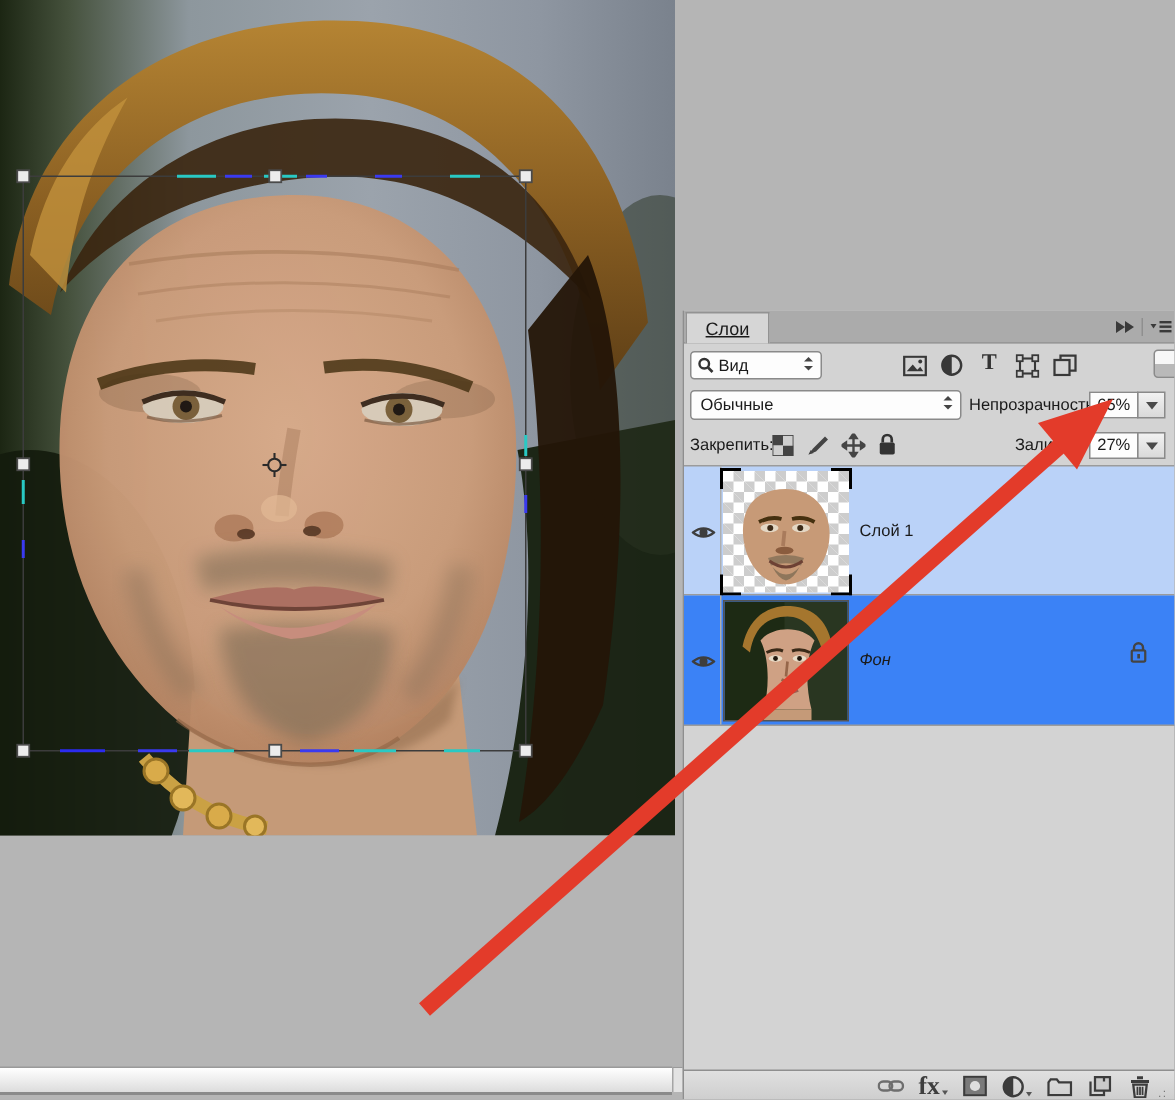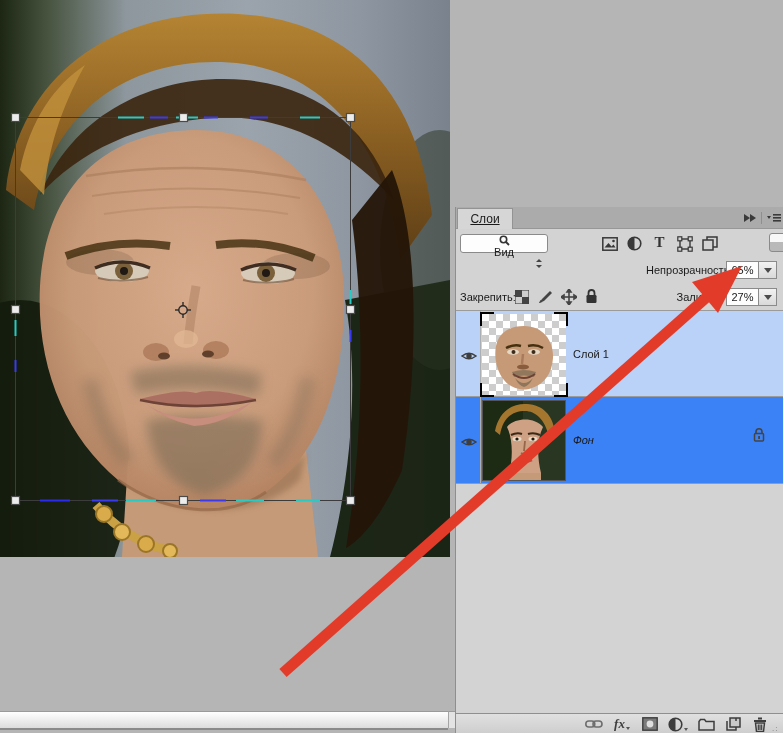--- a/index.html
+++ b/index.html
@@ -18,21 +18,21 @@
          background:#d3d3d3;border-left:1px solid #8e8e8e;box-sizing:border-box;}
   #tabbar{position:absolute;left:0;top:0;width:328px;height:22px;background:#ababab;
           border-bottom:1px solid #979797;box-sizing:border-box;}
   #tab-layers{position:absolute;left:1px;top:1px;width:56px;height:21px;background:#d6d6d6;
           border:1px solid #939393;border-bottom:none;box-sizing:border-box;
           font-size:12px;line-height:20px;text-align:center;text-decoration:underline;}
   .hdr-ico{position:absolute;top:4px;height:14px;display:flex;align-items:center;}
   #hdr-sep{position:absolute;left:305px;top:5px;width:1px;height:12px;background:#8f8f8f;}
   
   .combo{position:absolute;background:#fdfdfd;border:1px solid #8a8a8a;border-radius:3px;
-         box-sizing:border-box;font-size:11px;display:flex;align-items:center;flex-direction:column;}
+         box-sizing:border-box;font-size:11px;display:flex;align-items:center;}
   .combo .spin{margin-left:auto;margin-right:4px;}
   .valbox{position:absolute;background:#fdfdfd;border:1px solid #8a8a8a;box-sizing:border-box;
           font-size:11px;text-align:center;}
   .dropbtn{position:absolute;width:19px;background:linear-gradient(#f2f2f2,#d9d9d9);
            border:1px solid #8a8a8a;box-sizing:border-box;display:flex;align-items:center;justify-content:center;}
   .caret{width:0;height:0;border-left:4px solid transparent;border-right:4px solid transparent;
          border-top:5px solid #4a4a4a;}
   .lbl{position:absolute;font-size:11px;white-space:nowrap;}
   .ico{position:absolute;display:flex;align-items:center;justify-content:center;}
   
@@ -50,21 +50,21 @@
   .bk-bl{left:-2px;bottom:-2px;border-left:2px solid #000;border-bottom:2px solid #000;}
   .bk-br{right:-2px;bottom:-2px;border-right:2px solid #000;border-bottom:2px solid #000;}
   .lname{position:absolute;left:117px;top:37px;font-size:11px;}
   #bottombar{position:absolute;left:0;top:506px;width:328px;height:20px;
              background:linear-gradient(#e0e0e0,#cecece);border-top:1px solid #8f8f8f;box-sizing:border-box;
              display:flex;align-items:center;}
   .bico{position:absolute;top:2px;width:20px;height:16px;display:flex;align-items:center;justify-content:center;}
   .tinycaret{width:0;height:0;border-left:2.5px solid transparent;border-right:2.5px solid transparent;
              border-top:3.5px solid #555;}
   #arrow-overlay{position:absolute;left:0;top:0;width:783px;height:733px;pointer-events:none;z-index:60;}
-  #fxtxt{font-style:italic;font-weight:bold;font-size:13px;font-family:"Liberation Serif",serif;color:#3e3e3e;}
+  #fxtxt{font-weight:bold;font-size:17px;font-family:"Liberation Serif",serif;color:#3e3e3e;}
   #grip{position:absolute;left:316px;top:10px;font-size:8px;color:#777;letter-spacing:1px;}
 </style>
 </head>
 <body>
 
 <div id="root">
 
   <div id="photo">
     <svg width="450" height="557" viewBox="0 0 450 557">
       <defs>
@@ -270,20 +270,28 @@
         </svg>
     </div>
     <div class="ico" style="left:245px;top:28px;width:17px;height:17px;">
       <svg width="16" height="15">
           <rect x="1" y="4" width="10" height="10" fill="none" stroke="#383838" stroke-width="1.5"></rect>
       <path d="M5 4 L5 1 L15 1 L15 11 L11 11" fill="none" stroke="#383838" stroke-width="1.5"></path>
         </svg>
     </div>
     <div style="position:absolute;left:313px;top:26px;width:20px;height:19px;border:1px solid #8a8a8a;border-radius:3px;background:linear-gradient(#f7f7f7 50%,#b9b9b9 50%);box-sizing:border-box;"></div>
 
+    <div class="combo" style="left:4px;top:53px;width:181px;height:20px;">
+      <span style="margin-left:6px;">Обычные</span>
+      <span class="spin">
+        <svg width="8" height="11">
+            <path d="M1 4 L4 1 L7 4 Z" fill="#444"></path>
+            <path d="M1 7 L4 10 L7 7 Z" fill="#444"></path>
+          </svg></span>
+    </div>
     <div class="lbl" style="left:190px;top:57px;">Непрозрачность:</div>
     <div class="valbox" style="left:270px;top:54px;width:33px;height:18px;line-height:16px;">65%</div>
     <div class="dropbtn" style="left:302px;top:54px;height:18px;">
         <span class="caret"></span>
       </div>
 
     <div class="lbl" style="left:4px;top:84px;">Закрепить:</div>
     <div class="ico" style="left:57px;top:81px;width:17px;height:17px;">
       <svg width="14" height="14">
           <rect x="0" y="0" width="7" height="7" fill="#444"></rect>

